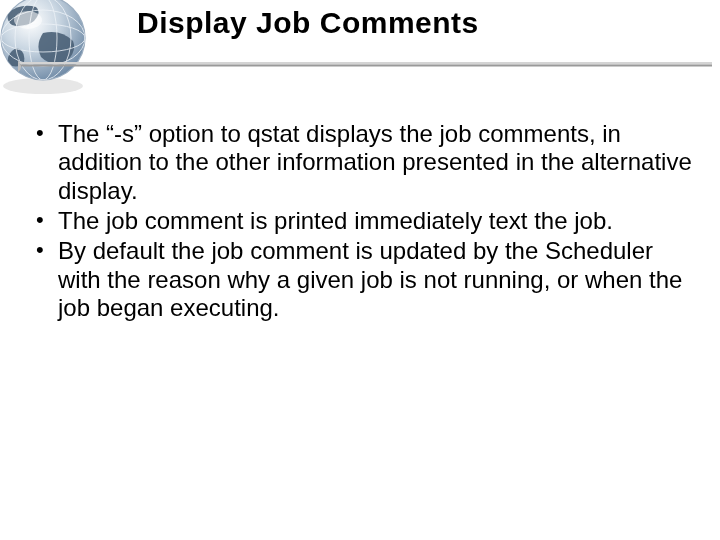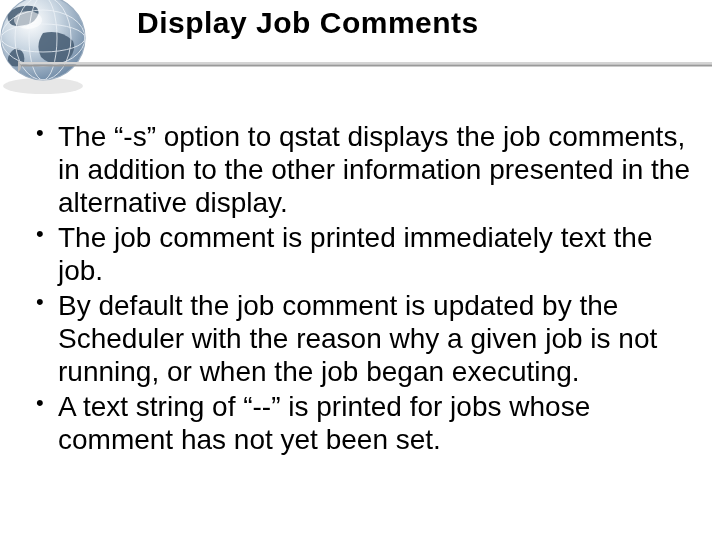--- a/index.html
+++ b/index.html
@@ -49,21 +49,21 @@
     right: 28px;
   }
   ul.bullets {
     margin: 0;
     padding: 0;
     list-style: none;
   }
   ul.bullets > li {
     position: relative;
     padding-left: 28px;
-    font-size: 28px;
+    font-size: 24px;
     line-height: 1.18;
     margin-bottom: 2px;
   }
   ul.bullets > li::before {
     content: "•";
     position: absolute;
     left: 6px;
     top: 0;
     font-size: 22px;
   }
@@ -110,15 +110,14 @@
     <rect x="0" y="6.5" width="694" height="2" fill="#9a9a9a"></rect>
     <path d="M0 2 q6 8 0 12" fill="#bfbfbf"></path>
   </svg>
 </div>
 
 <div class="content">
   <ul class="bullets">
     <li>The “-s” option to qstat displays the job comments, in addition to the other information presented in the alternative display.</li>
     <li>The job comment is printed immediately text the job.</li>
     <li>By default the job comment is updated by the Scheduler with the reason why a given job is not running, or when the job began executing.</li>
-    <li>A text string of “--” is printed for jobs whose comment has not yet been set.</li>
   </ul>
 </div>
 
 </body></html>

